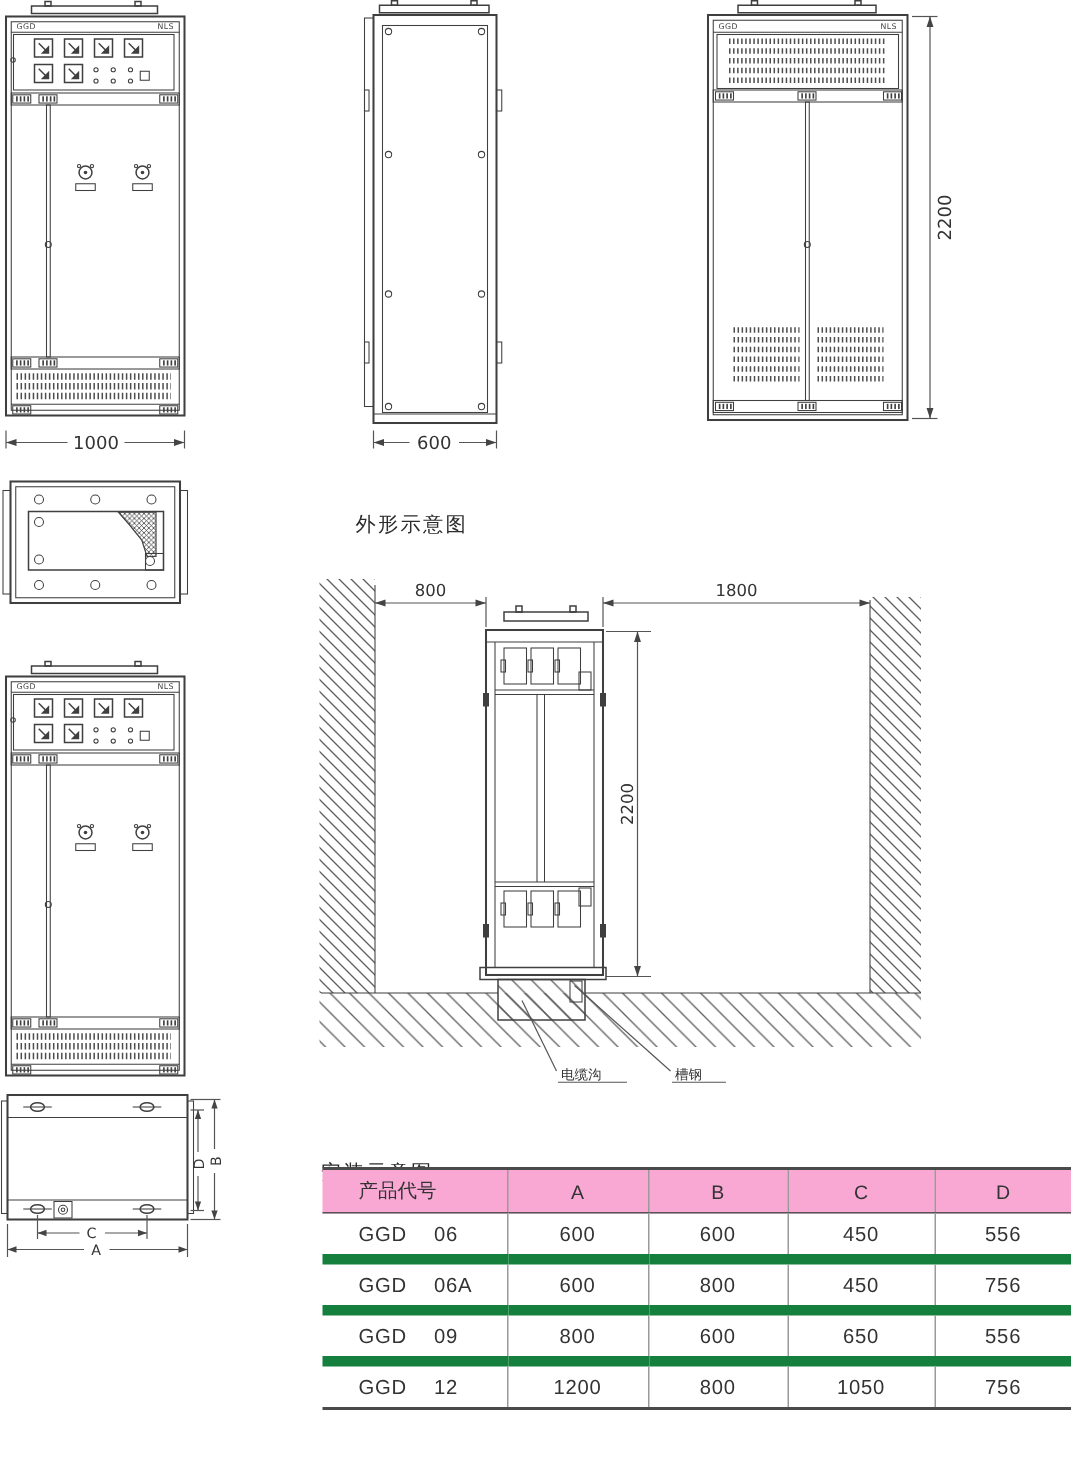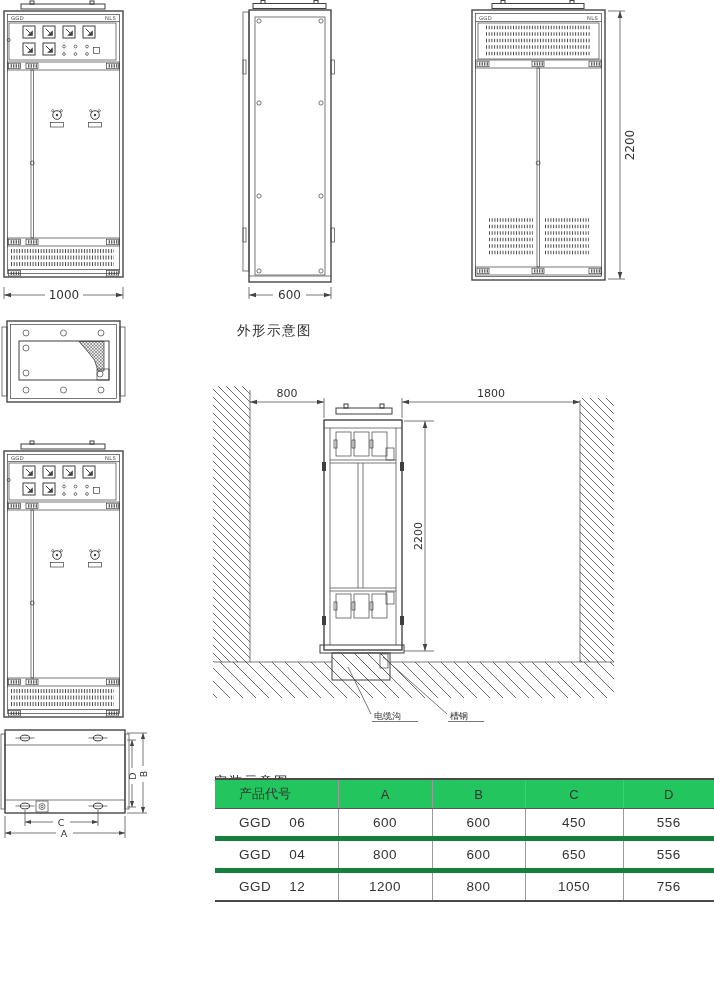--- a/index.html
+++ b/index.html
@@ -21,29 +21,29 @@
   #dw .hfloor{fill:url(#hf);stroke:none;}
   #dw .hcross{fill:url(#hx);stroke:#444;stroke-width:0.8;}
   #dw text{fill:#333;stroke:none;font-family:"DejaVu Sans","Liberation Sans",sans-serif;}
   #dw text.tiny{font-size:5.2px;fill:#444;letter-spacing:.3px;}
   #dw text.dimt{font-size:12px;}
   #dw text.dimt2{font-size:11px;}
   #dw text.dimt3{font-size:9.5px;}
   #dw text.lead{font-size:9px;fill:#333;}
   .sec-title{position:absolute;font-size:13.5px;color:#2b2b2b;letter-spacing:1.5px;
              font-family:"Liberation Sans","DejaVu Sans",sans-serif;}
-  #t-outline{left:237px;top:322px;}
+  #t-outline{left:237px;top:341px;}
   #t-install{left:214px;top:728px;margin-top:45px;}
   table.spec{position:absolute;left:215px;top:778px;width:499px;border-collapse:collapse;
              table-layout:fixed;border-top:2px solid #4a4a4a;border-bottom:2px solid #4a4a4a;
              font-family:"Liberation Sans","DejaVu Sans",sans-serif;color:#333;}
-  table.spec th{height:26px;background:#22c55e;font-weight:normal;font-size:13px;
+  table.spec th{height:26px;background:#f9a8d4;font-weight:normal;font-size:13px;
                 border-bottom:1.5px solid #555;margin-left:19px;}
   table.spec td{height:25px;font-size:13.5px;text-align:center;letter-spacing:.5px;
-                border-bottom:5px solid #15803d;}
+                border-bottom:7px solid #15803d;}
   table.spec tr:last-child td{border-bottom:none;}
   table.spec th+th, table.spec td+td{border-left:1px solid #9a9a9a;}
   table.spec .c0{text-align:left;padding-left:24px;}
   table.spec td.c0{letter-spacing:.5px;}
   table.spec .code-gap{display:inline-block;width:18px;}
 </style>
 </head>
 <body>
 
 <div class="page">
@@ -383,21 +383,28 @@
   </thead>
   <tbody>
     <tr>
       <td class="c0"><span>GGD</span><span class="code-gap"></span><span>06</span></td>
       <td>600</td>
       <td>600</td>
       <td>450</td>
       <td>556</td>
     </tr>
     <tr>
-      <td class="c0"><span>GGD</span><span class="code-gap"></span><span>04</span></td>
+      <td class="c0"><span>GGD</span><span class="code-gap"></span><span>06A</span></td>
+      <td>600</td>
+      <td>800</td>
+      <td>450</td>
+      <td>756</td>
+    </tr>
+    <tr>
+      <td class="c0"><span>GGD</span><span class="code-gap"></span><span>09</span></td>
       <td>800</td>
       <td>600</td>
       <td>650</td>
       <td>556</td>
     </tr>
     <tr>
       <td class="c0"><span>GGD</span><span class="code-gap"></span><span>12</span></td>
       <td>1200</td>
       <td>800</td>
       <td>1050</td>

